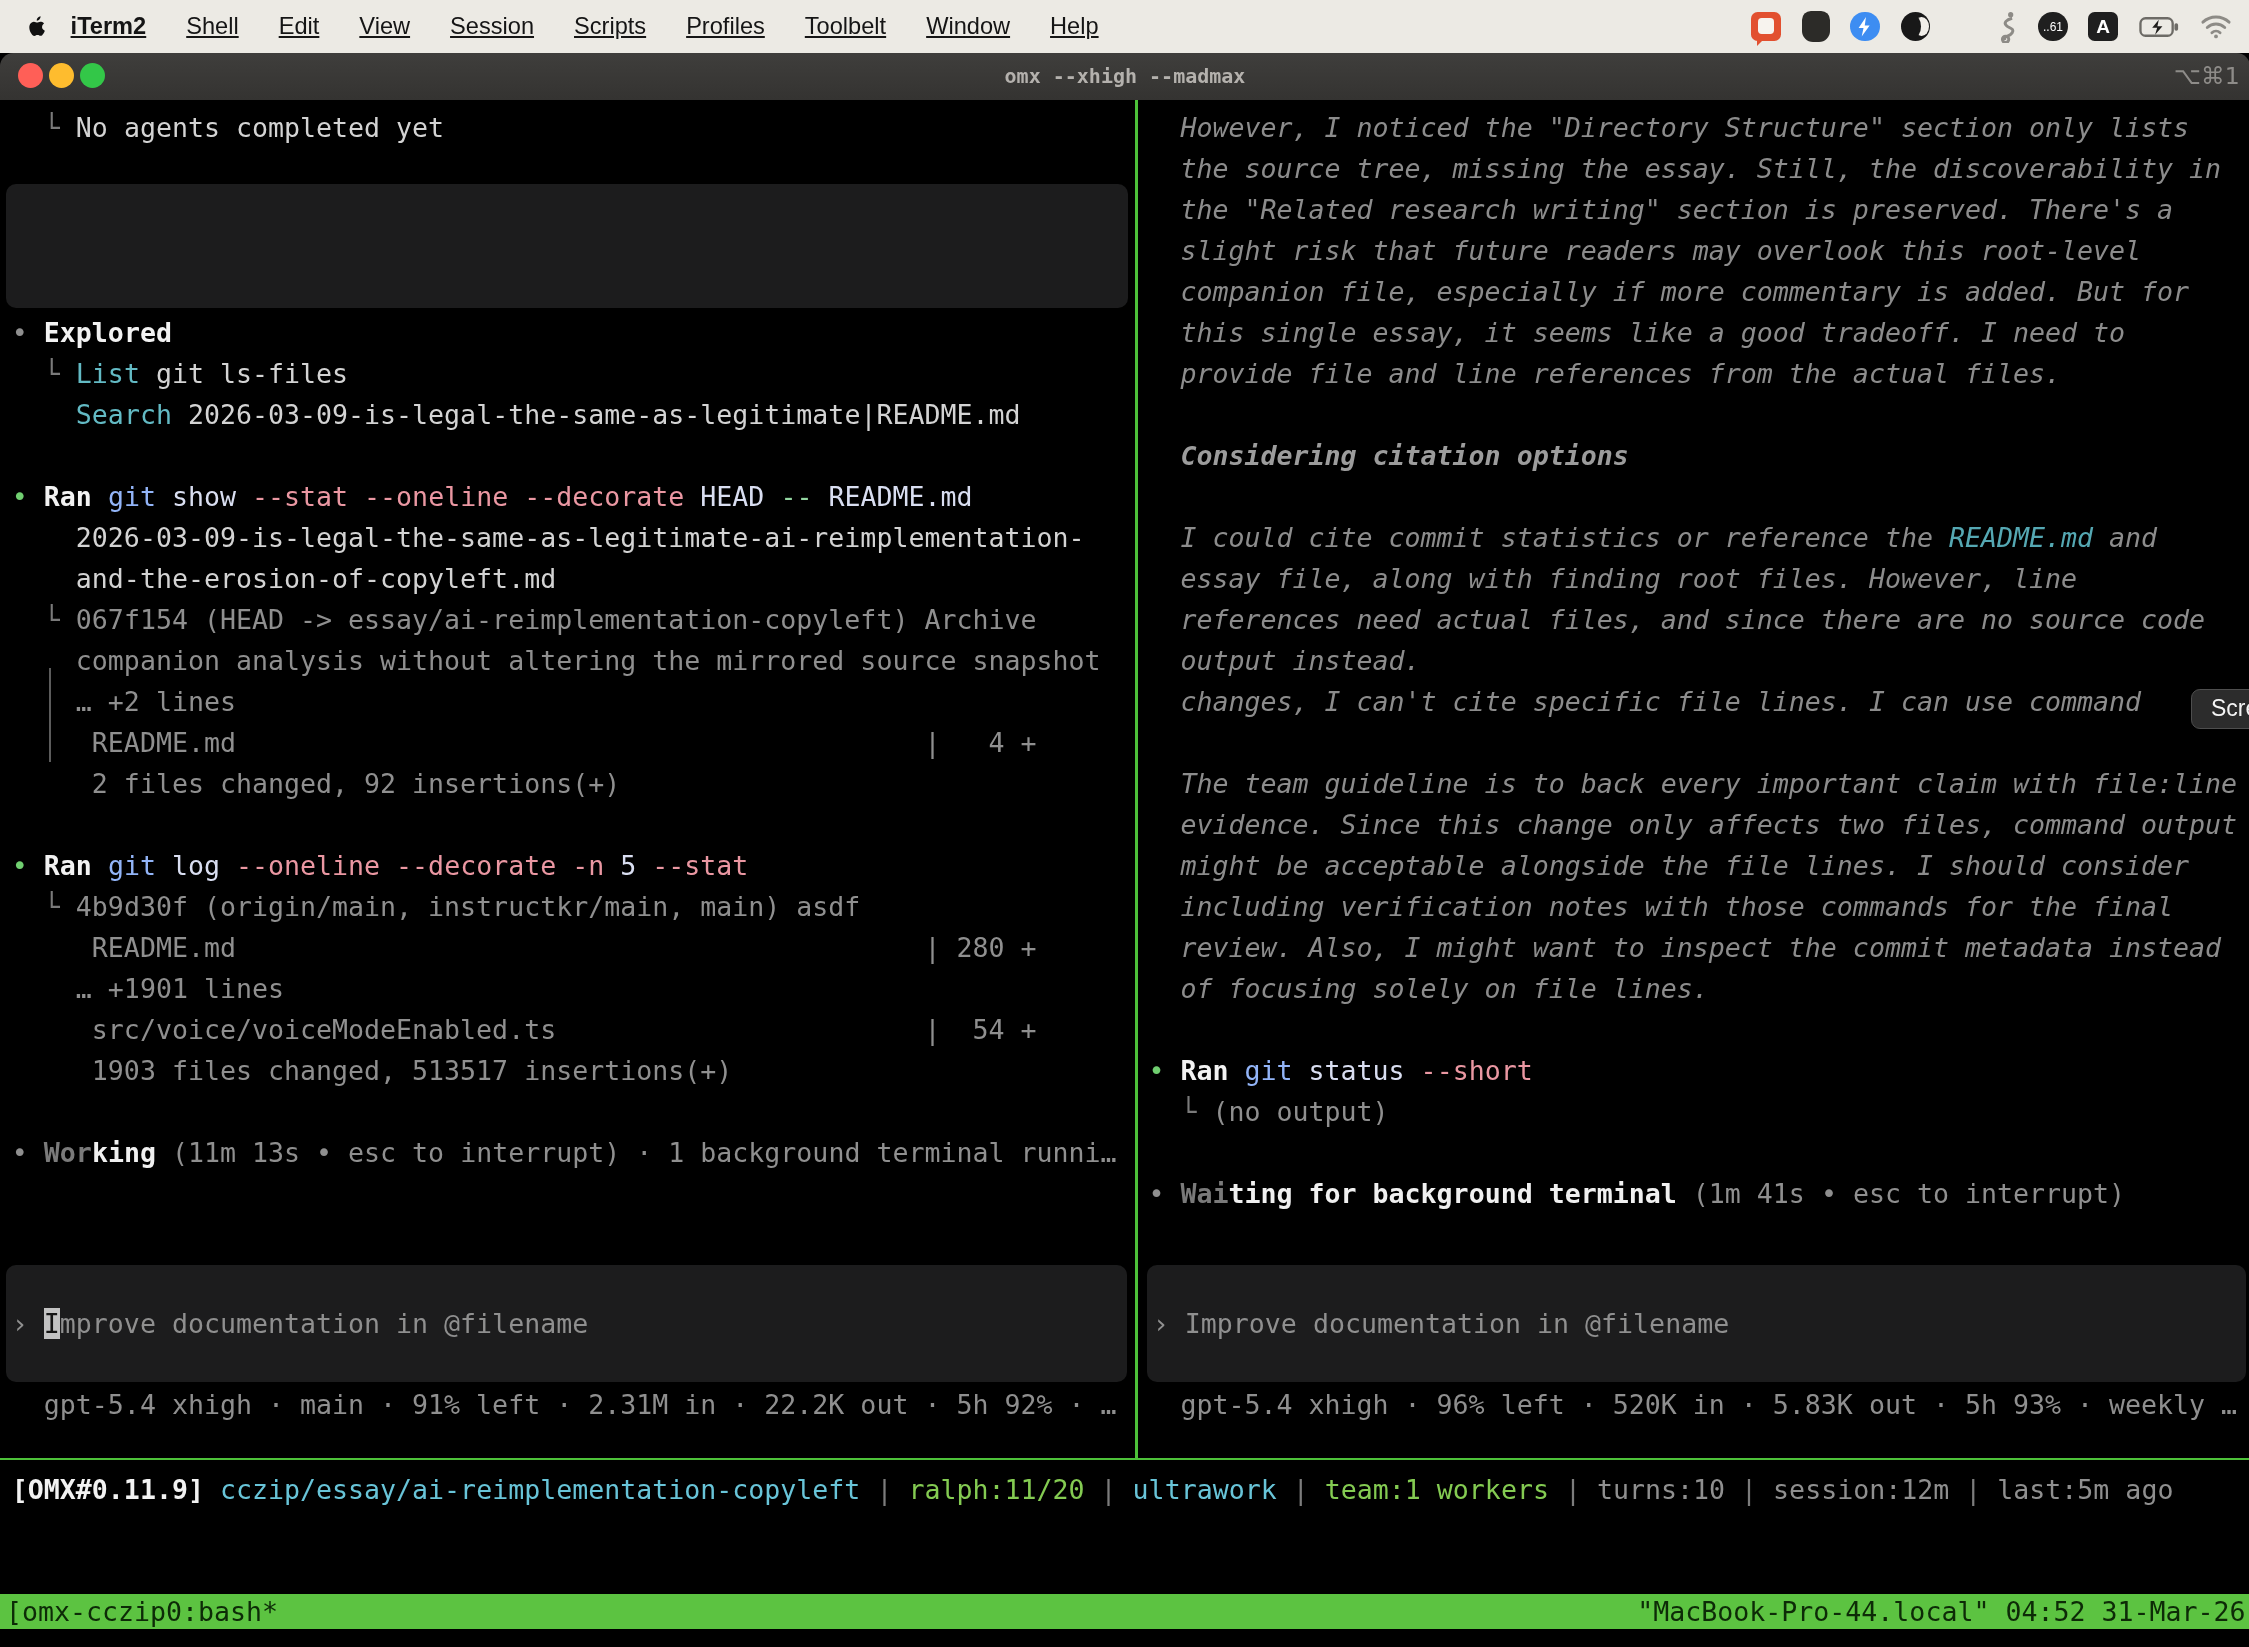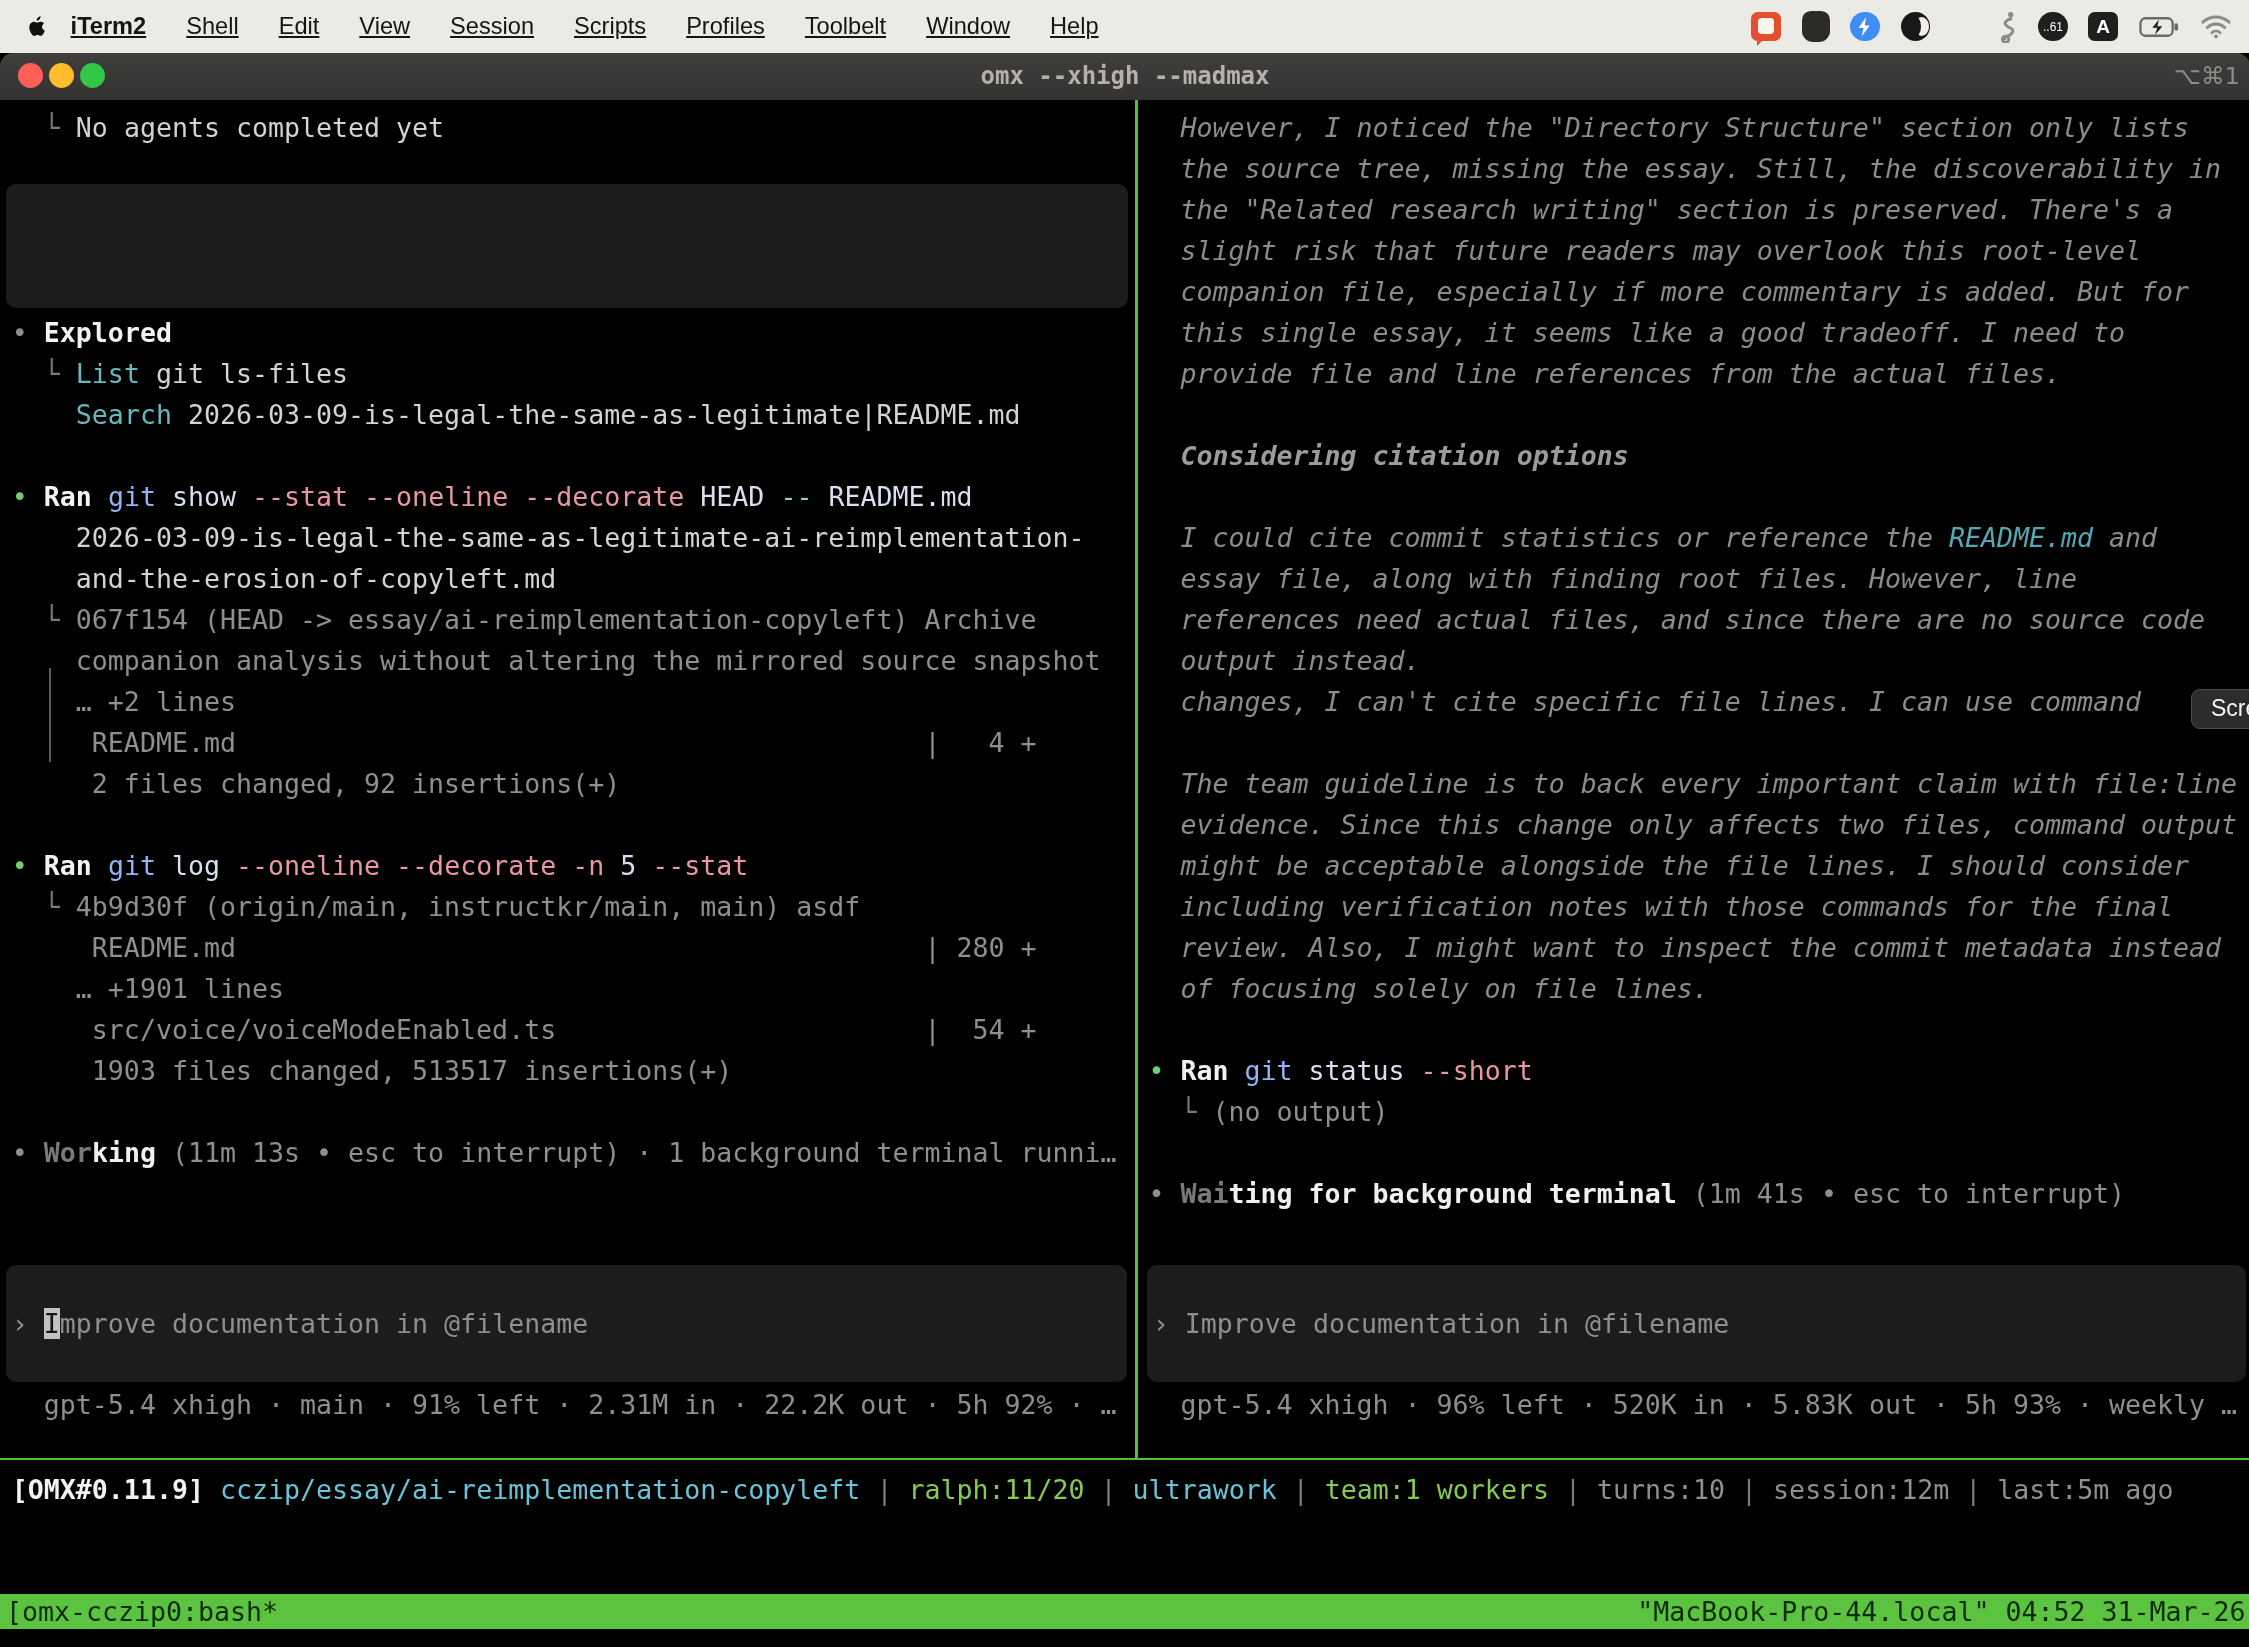--- a/index.html
+++ b/index.html
@@ -32,21 +32,21 @@
            font-family:"Liberation Sans",sans-serif;font-weight:bold;font-size:19px;display:flex;align-items:center;justify-content:center;}
   
   #titlebar{position:absolute;left:0;top:53px;width:100%;height:47px;
             background:linear-gradient(#3f3e3c,#343331);border-radius:13.3px 13.3px 0 0;
             border-bottom:0.7px solid #242424;}
   .tl{position:absolute;top:10.3px;width:25px;height:25px;border-radius:50%;}
   #tl-close{left:17.7px;background:#ff5f57;}
   #tl-min{left:49px;background:#febc2e;}
   #tl-zoom{left:80px;background:#33c748;}
   #win-title{position:absolute;left:0;right:0;top:0;height:47px;line-height:47px;text-align:center;
-             color:#b4b1ad;font-size:24px;font-weight:bold;font-family:"DejaVu Sans Mono",monospace;}
+             color:#b4b1ad;font-size:20px;font-weight:bold;font-family:"DejaVu Sans Mono",monospace;}
   #win-shortcut{position:absolute;right:10.3px;top:0;height:47px;line-height:47px;color:#8e8c89;
                 font-size:23.6px;font-family:"DejaVu Sans",sans-serif;}
   
   #term{position:absolute;left:0;top:100px;width:100%;height:1362px;background:#000;}
   .pane{position:absolute;top:0;height:100%;}
   #pane-left{left:0;width:1135px;}
   #pane-right{left:1141px;width:1109px;}
   .lines{position:relative;z-index:2;padding-top:7.4px;}
   .line{position:relative;height:41px;line-height:41px;font-size:26.6px;white-space:pre;
         padding-left:11.8px;color:#909090;}

